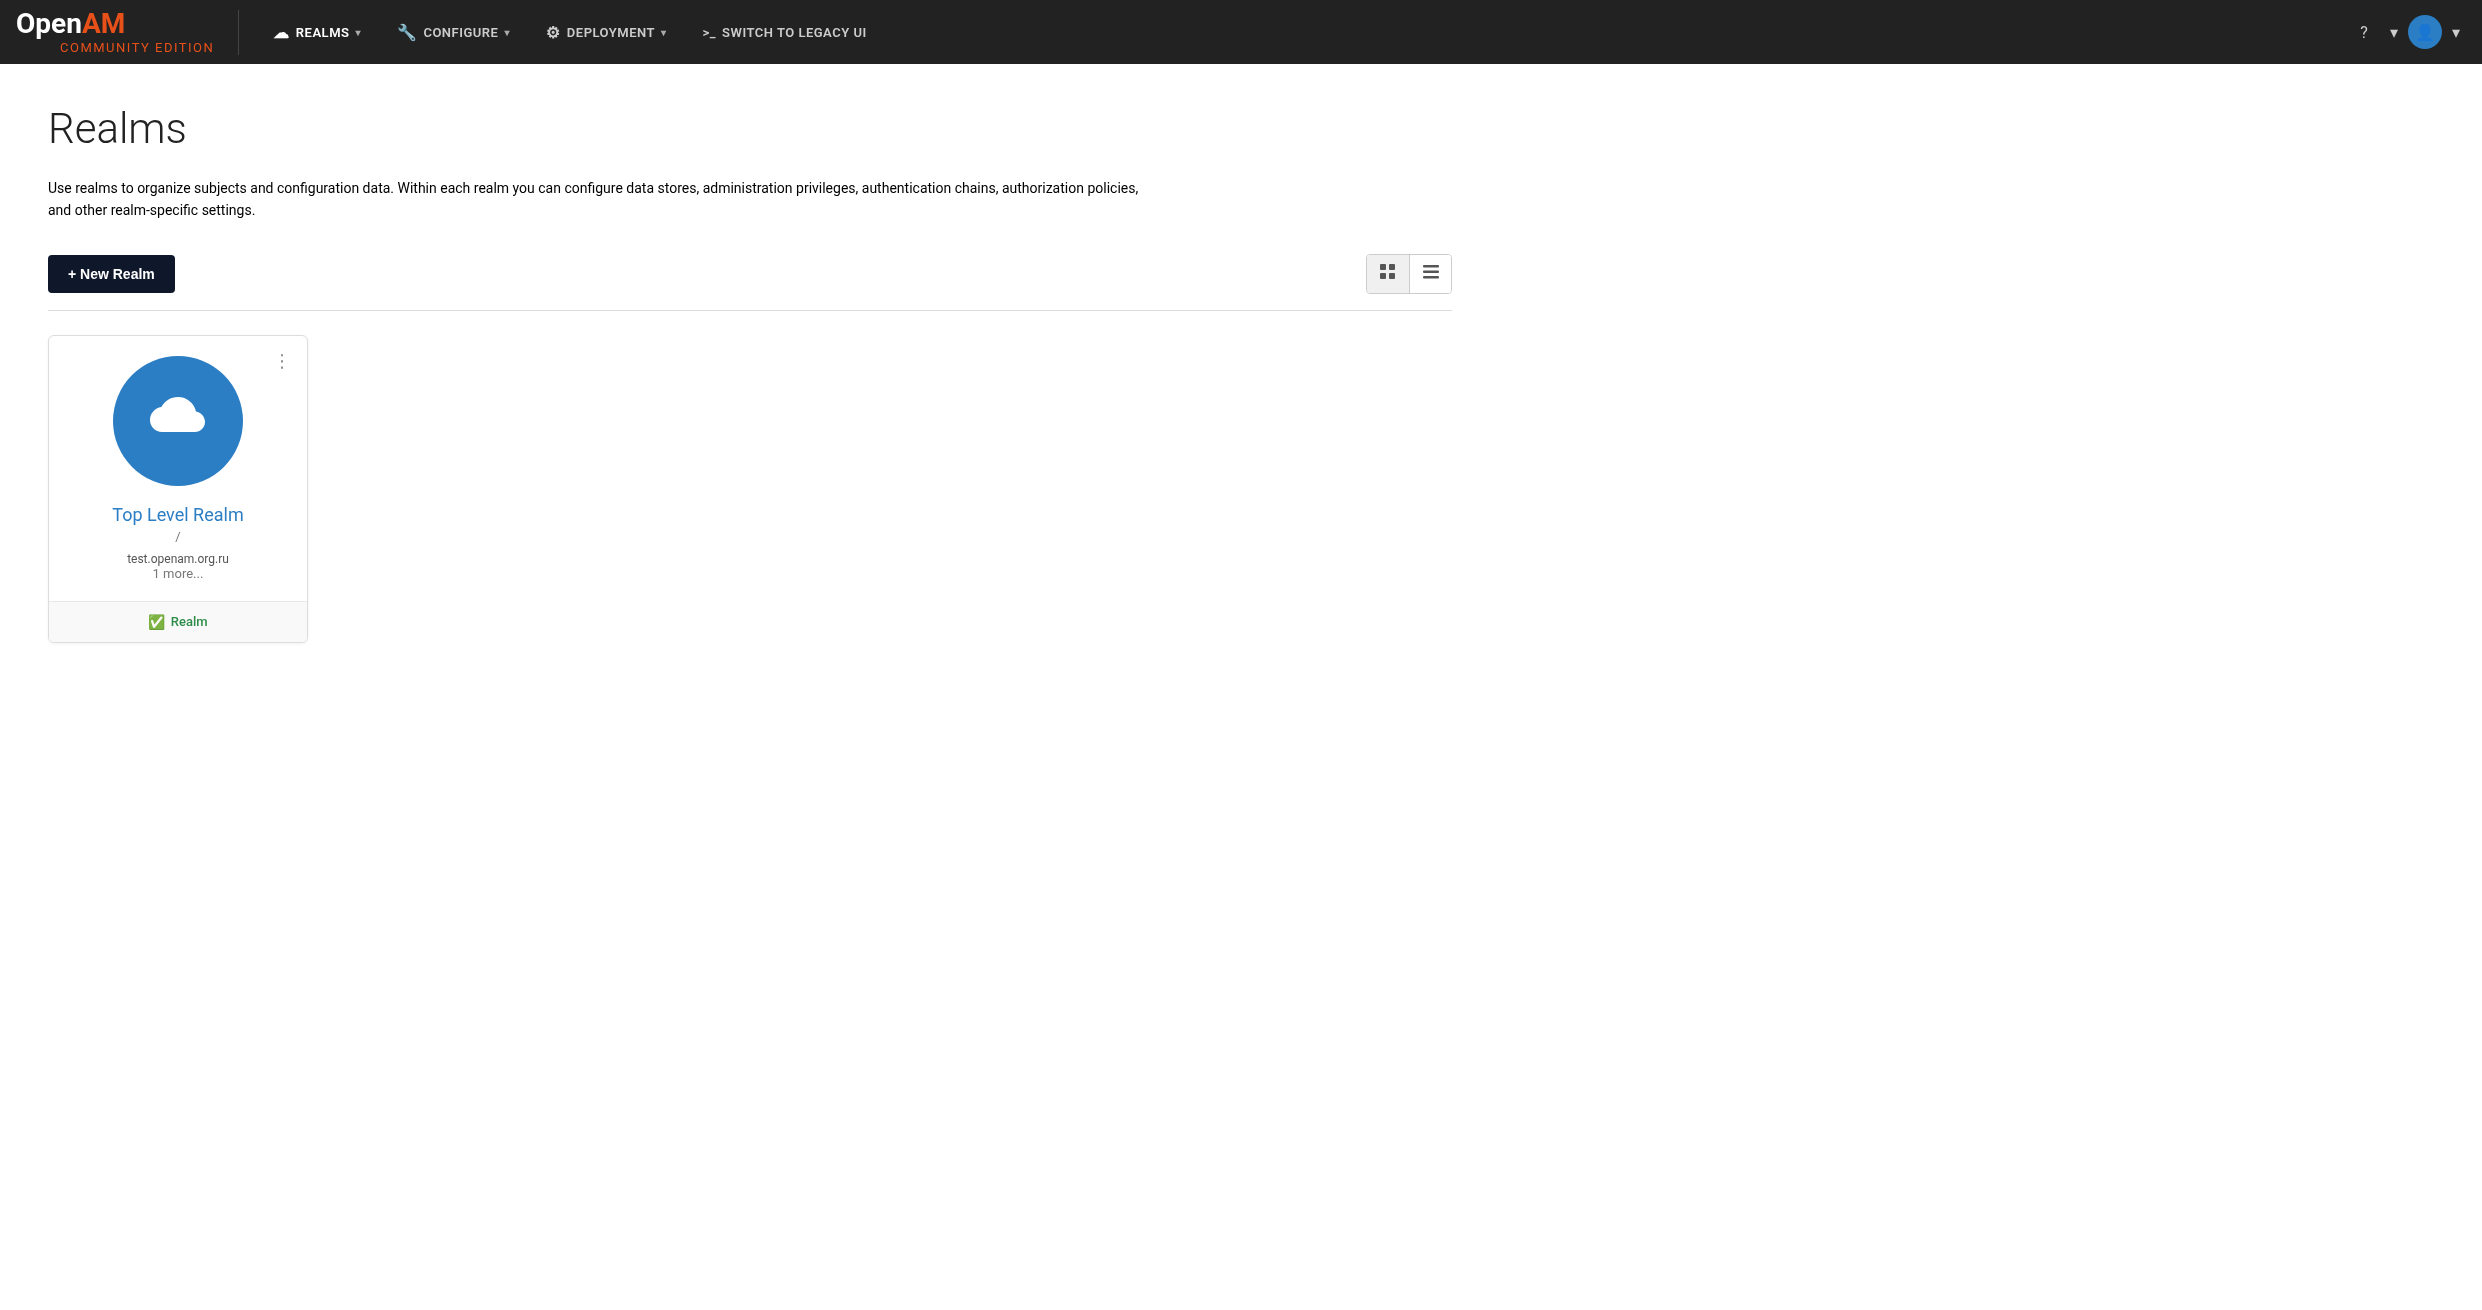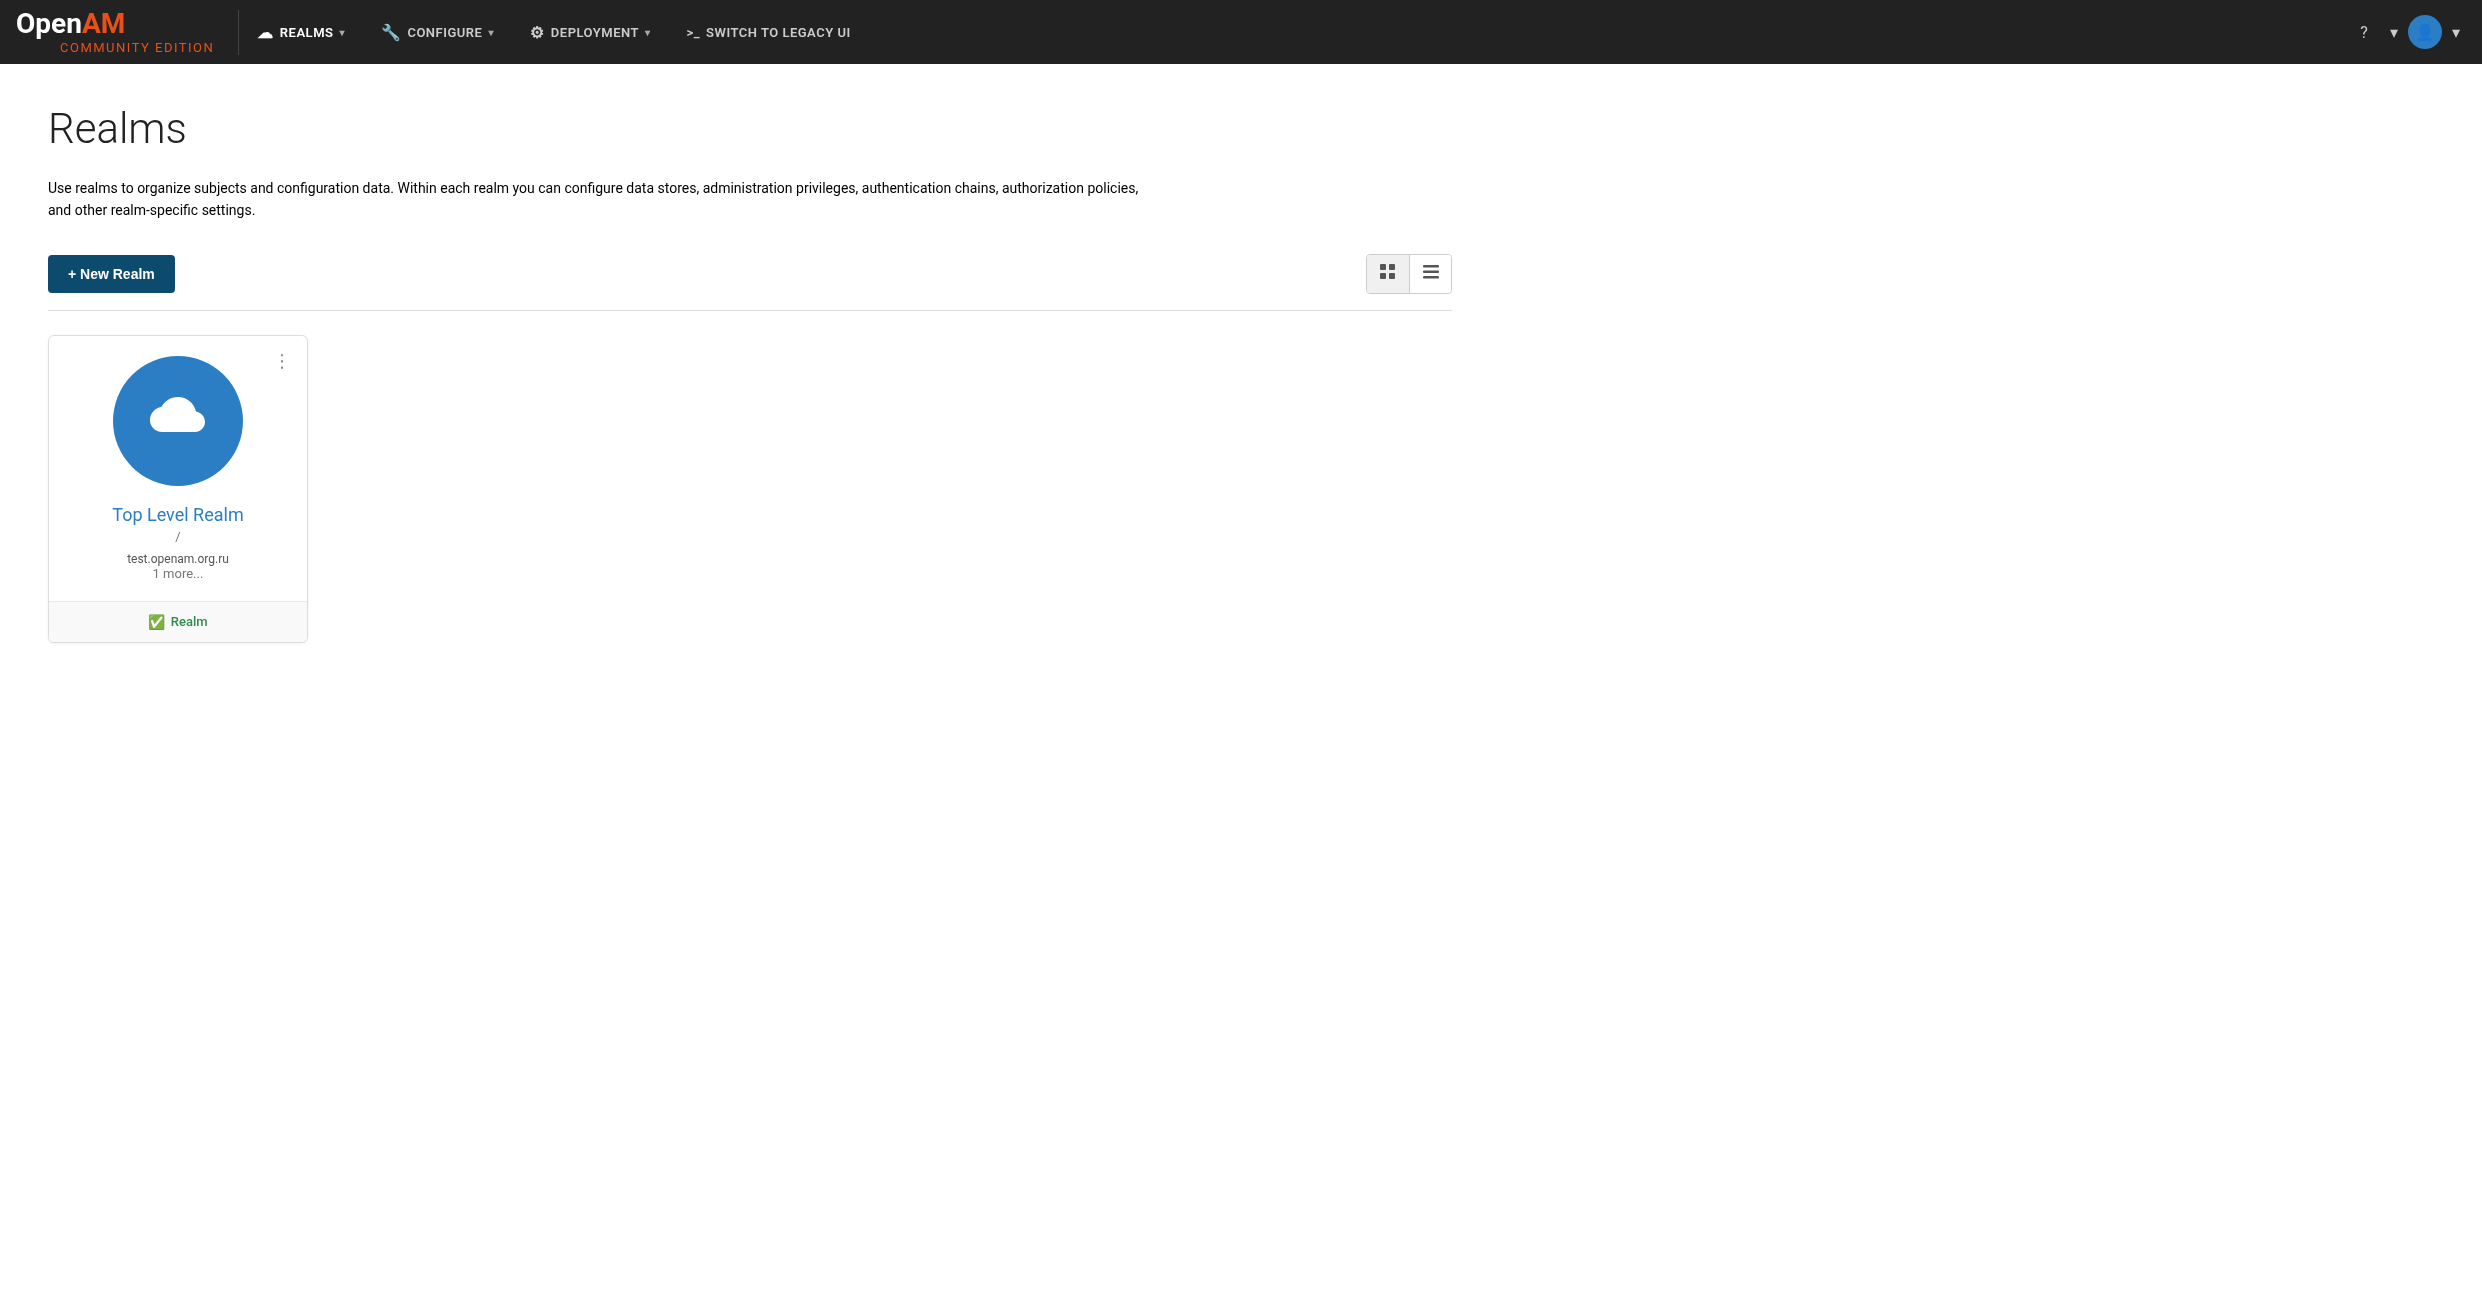--- a/index.html
+++ b/index.html
@@ -12,21 +12,21 @@
       align-items: center;
       height: 64px;
       padding: 0 16px;
       gap: 0;
     }
     .navbar-logo {
       display: flex;
       align-items: center;
       padding-right: 24px;
       border-right: 1px solid #444;
-      margin-right: 0;
+      margin-right: 16px;
     }
     .logo-text {
       font-size: 28px;
       font-weight: 700;
       line-height: 1;
     }
     .logo-open { color: #fff; }
     .logo-am { color: #e8501a; }
     .logo-sub {
       font-size: 13px;
@@ -110,21 +110,21 @@
     .toolbar {
       display: flex;
       align-items: center;
       justify-content: space-between;
       margin-bottom: 24px;
       padding-bottom: 16px;
       border-bottom: 1px solid #ddd;
     }
 
     .btn-new-realm {
-      background: #0c4a6e;
+      background: #0f172a;
       color: #fff;
       border: none;
       border-radius: 4px;
       padding: 11px 20px;
       font-size: 14px;
       font-weight: 600;
       cursor: pointer;
       display: flex;
       align-items: center;
       gap: 6px;

